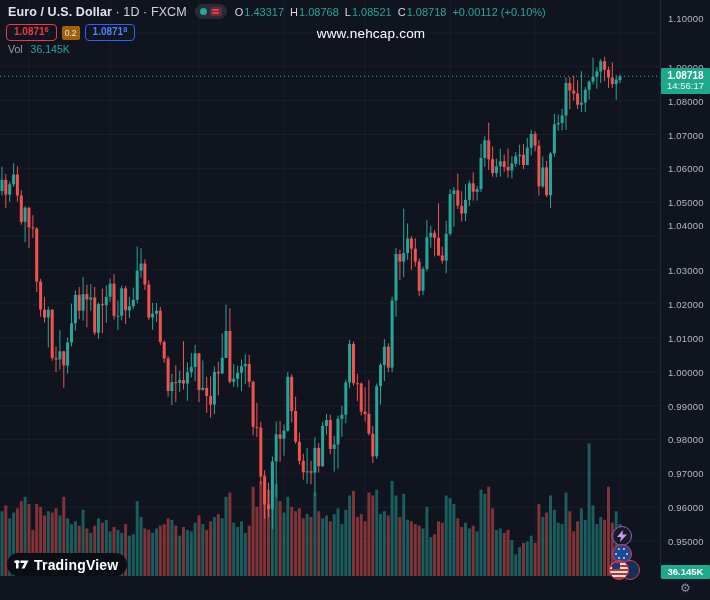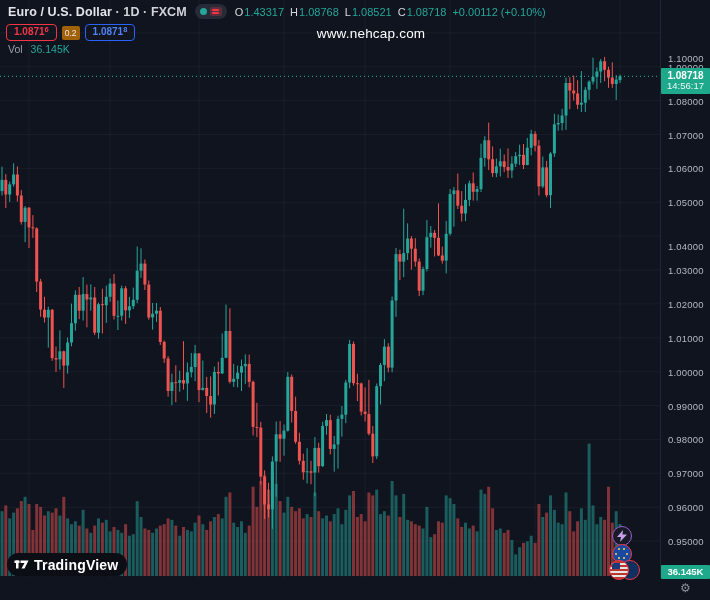--- a/index.html
+++ b/index.html
@@ -19,21 +19,21 @@
             font-size:9.5px;color:#fff;font-weight:bold;text-align:center;line-height:14px;border-radius:1px;}
   
   #time-axis{position:absolute;left:0;top:578px;width:710px;height:22px;
              border-top:1px solid #222738;box-sizing:border-box;cursor:ew-resize;}
   .ttick{position:absolute;top:5px;transform:translateX(-50%);font-size:10px;color:#aeb2bb;}
   .ttick.emph{color:#e4e6ea;font-weight:bold;}
   #gear{position:absolute;left:680px;top:581px;font-size:12px;color:#8a8e99;cursor:pointer;}
   
   .title-row{position:absolute;left:8px;top:4px;display:flex;align-items:center;gap:8px;z-index:5;}
   .sym-title{font-size:12.5px;color:#e2e4e9;font-weight:bold;letter-spacing:.1px;}
-  .sym-title .dim{font-weight:bold;color:#d0d3da;text-align:right;}
+  .sym-title .dim{font-weight:normal;color:#d0d3da;text-align:right;}
   .toggle-pill{display:flex;align-items:center;gap:3px;background:#262b37;border-radius:8px;
                padding:3px 5px;cursor:pointer;}
   .tg-dot{width:7px;height:7px;border-radius:50%;}
   .tg-menu{width:12px;height:9px;border-radius:2px;background:rgba(242,54,69,.28);
            display:flex;flex-direction:column;justify-content:center;gap:1.5px;align-items:center;}
   .tg-menu i{display:block;width:7px;height:1.5px;background:#f23645;border-radius:1px;}
   .ohlc-row{display:flex;gap:6px;font-size:11px;align-items:center;}
   .ohlc-row .k{color:#d5d8de;}
   .ohlc-row .v{margin-left:1px;}
   .price-row{position:absolute;left:6px;top:24px;display:flex;align-items:center;gap:5px;z-index:5;text-align:right;}
@@ -609,27 +609,27 @@
     <span class="spread">0.2</span>
     <span class="quote-btn" id="ask-btn" style="color: rgb(79, 130, 247); border-color: rgb(41, 98, 255);"><span>1.0871</span><span class="sup">8</span></span>
   </div>
 
   <div class="vol-row">
     <span class="k">Vol</span>
     <span class="v" id="vol-val" style="color: rgb(38, 166, 154);">36.145K</span>
   </div>
 
   <div id="price-axis">
-      <div class="ptick" style="top: 18px; margin-top: 40px;">1.10000</div>
+      <div class="ptick" style="top: 18px;">1.10000</div>
       <div class="ptick" style="top: 66.7444px;">1.09000</div>
       <div class="ptick" style="top: 100.625px;">1.08000</div>
       <div class="ptick" style="top: 134.505px;">1.07000</div>
       <div class="ptick" style="top: 168.386px;">1.06000</div>
       <div class="ptick" style="top: 202.266px;">1.05000</div>
-      <div class="ptick" style="top: 246px;">1.04000</div>
+      <div class="ptick" style="top: 225px;">1.04000</div>
       <div class="ptick" style="top: 270.027px;">1.03000</div>
       <div class="ptick" style="top: 303.907px;">1.02000</div>
       <div class="ptick" style="top: 337.788px;">1.01000</div>
       <div class="ptick" style="top: 371.668px;">1.00000</div>
       <div class="ptick" style="top: 405.549px;">0.99000</div>
       <div class="ptick" style="top: 439.429px;">0.98000</div>
       <div class="ptick" style="top: 473.309px;">0.97000</div>
       <div class="ptick" style="top: 507.19px;">0.96000</div>
       <div class="ptick" style="top: 541.07px;">0.95000</div>
     </div>

